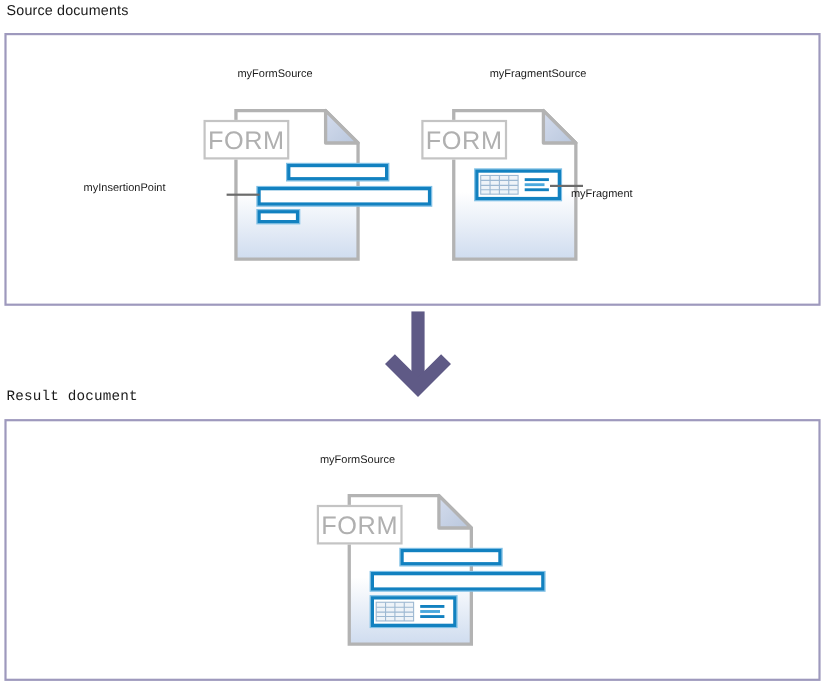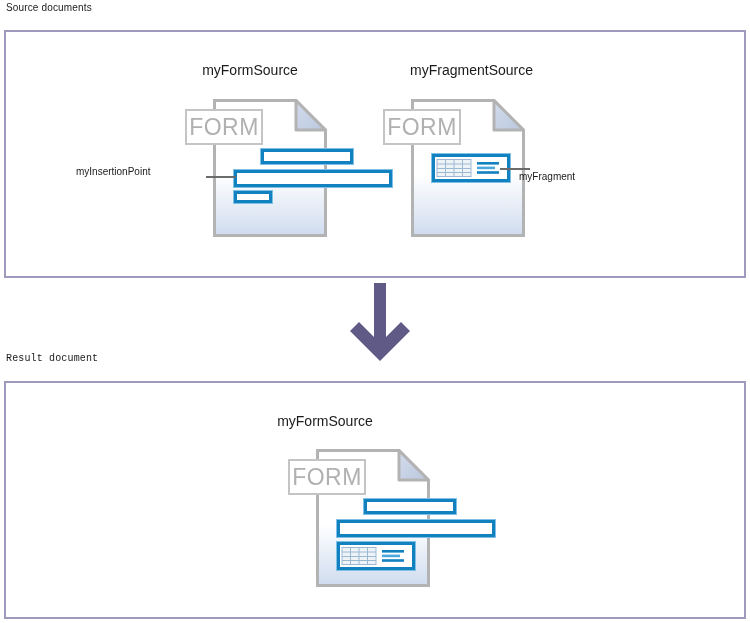--- a/index.html
+++ b/index.html
@@ -10,40 +10,40 @@
   body {
     width: 750px;
     height: 623px;
     position: relative;
     font-family: "Liberation Sans", sans-serif;
     overflow: hidden;
   }
 
   .section-label {
     position: absolute;
-    font-size: 10px;
+    font-size: 13px;
     color: #1a1a1a;
     letter-spacing: 0.15px;
     white-space: nowrap;
   }
   #label-source { left: 6px; top: 2px; }
   #label-result { left: 6px; top: 353px; font-family: Liberation Mono, monospace; }
 
   .panel {
     position: absolute;
     border: 2px solid #9e99bd;
     background: #ffffff;
     box-sizing: border-box;
   }
   #panel-source { left: 4px; top: 30px; width: 742px; height: 248px; }
   #panel-result { left: 4px; top: 381px; width: 742px; height: 238px; }
 
   .doc-title {
     position: absolute;
-    font-size: 14px;
+    font-size: 10px;
     color: #1a1a1a;
     white-space: nowrap;
     text-align: center;
   }
 
   
   .doc-wrap { position: absolute; }
 
   .callout-label {
     position: absolute;

